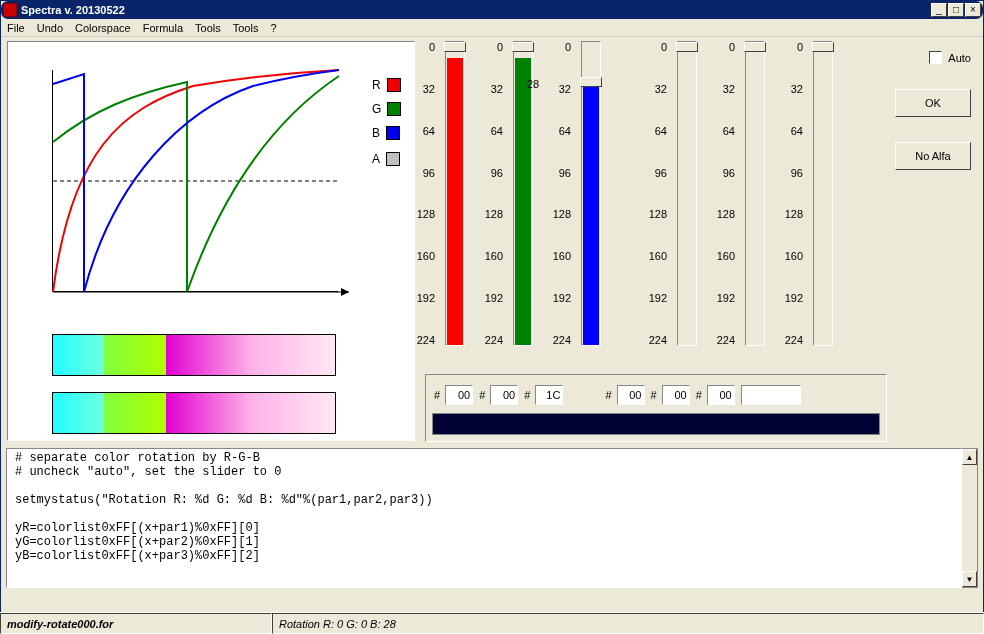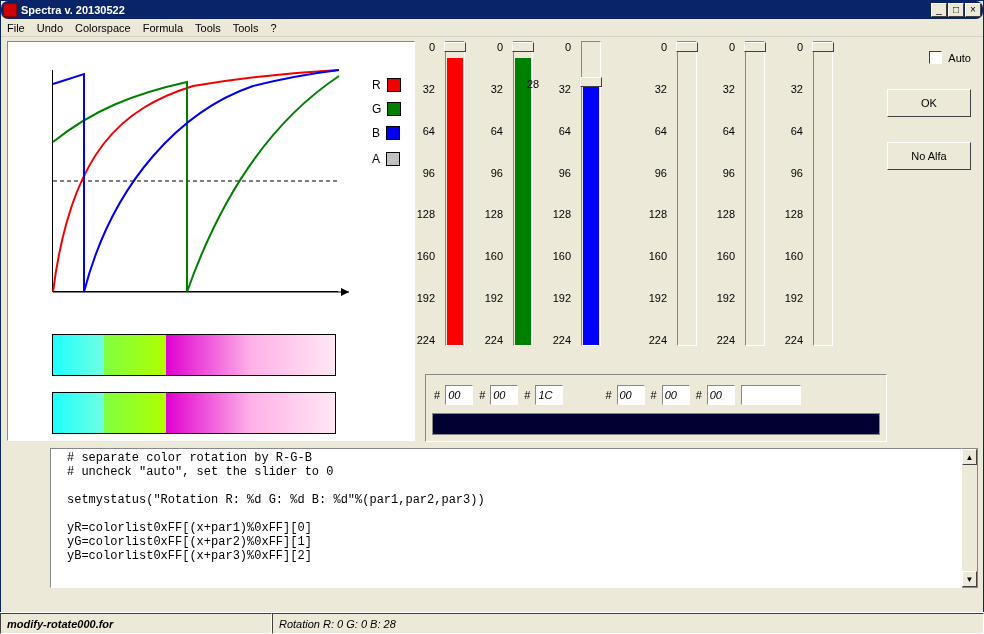--- a/index.html
+++ b/index.html
@@ -144,21 +144,21 @@
   right: 6px; top: 10px;
   display: flex; flex-direction: column; gap: 25px; align-items: flex-end;
 }
 .auto-row { display: flex; align-items: center; gap: 6px; font-size: 11px; }
 .checkbox {
   width: 13px; height: 13px; background: #fff;
   border: 1px solid #404040;
   border-right-color:#fff; border-bottom-color:#fff;
 }
 .btn {
-  width: 84px; height: 28px;
+  width: 76px; height: 28px;
   background: #ece9d8;
   border: 1px solid #fff;
   border-right-color:#404040; border-bottom-color:#404040;
   font-size: 11px;
   cursor: default;
   display: flex; align-items: center; justify-content: center;
 }
 .hex-panel {
   position: absolute;
   left: 4px; right: 90px; bottom: 0;
@@ -170,23 +170,22 @@
 .hex-row { display: flex; align-items: center; gap: 6px; height: 32px; padding: 0 4px;}
 .hex-field {
   display: flex; align-items: center; gap: 5px;
 }
 .hex-hash { font-size: 11px; }
 .hex-input {
   width: 28px; height: 20px;
   border: 1px solid #888;
   border-right-color:#fff; border-bottom-color:#fff;
   background: #fff;
-  font-family: inherit; font-size: 11px; text-align: left;
+  font-family: inherit; font-size: 11px; text-align: right;
   padding: 2px;
-  font-style: italic;
 }
 .hex-wide {
   width: 60px; height: 20px;
   border: 1px solid #888;
   border-right-color:#fff; border-bottom-color:#fff;
   background: #fff;
 }
 .color-strip {
   height: 22px;
   margin: 2px;
@@ -200,26 +199,25 @@
   height: 140px;
   display: flex;
 }
 .code-text {
   flex: 1;
   border: 1px solid #888;
   border-right-color:#fff; border-bottom-color:#fff;
   background: #fff;
   font-family: "Courier New", monospace;
   font-size: 12px;
-  padding: 2px 16px;
+  padding: 2px 8px;
   white-space: pre;
   overflow: hidden;
   resize: none;
   outline: none;
-  margin-left: 44px;
 }
 .vscroll {
   width: 16px;
   background: #ece9d8;
   border: 1px solid #888;
   border-left: none;
   display: flex; flex-direction: column; justify-content: space-between;
 }
 .vscroll .sbtn {
   height: 16px; background: #ece9d8;

